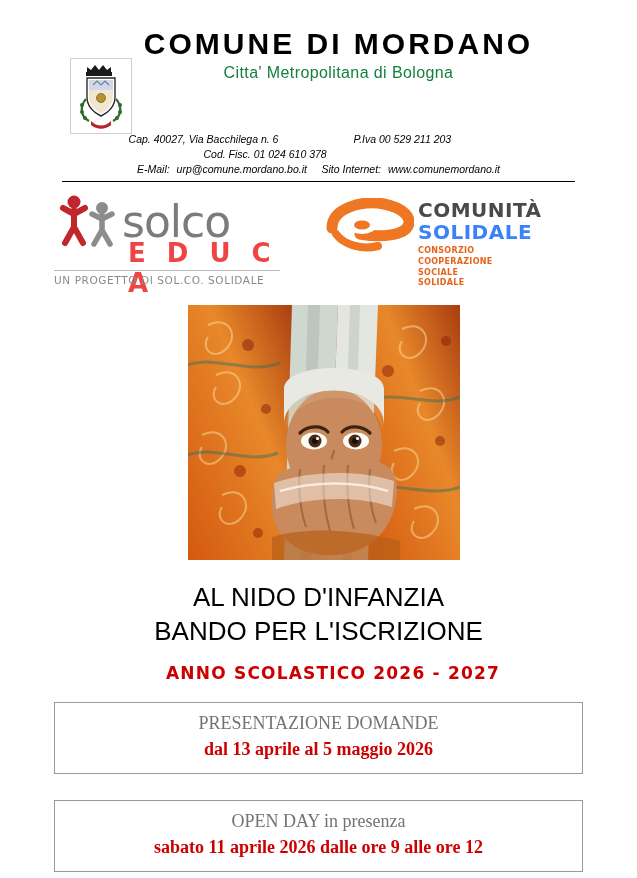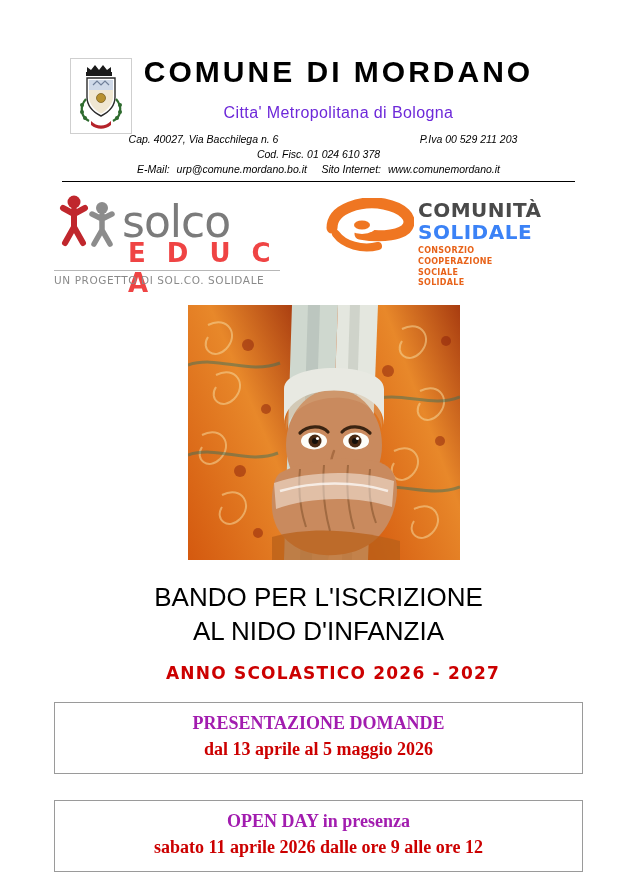--- a/index.html
+++ b/index.html
@@ -16,21 +16,21 @@
     height: 878px;
     background: #ffffff;
     margin: 0 auto;
     overflow: hidden;
     box-sizing: border-box;
   }
 
   
   .header {
     position: relative;
-    padding-top: 56px;
+    padding-top: 28px;
     height: 120px;
     box-sizing: border-box;
   }
   .crest {
     position: absolute;
     left: 70px;
     top: 58px;
     width: 62px;
     height: 76px;
     border: 1px solid #cfcfcf;
@@ -46,22 +46,22 @@
   .comune-title {
     font-family: "Liberation Sans", sans-serif;
     font-size: 30px;
     font-weight: bold;
     letter-spacing: 3px;
     color: #000;
     line-height: 1.05;
   }
   .comune-sub {
     font-size: 16px;
-    color: #6d28d9;
-    margin-top: 16px;
+    color: #15803d;
+    margin-top: 4px;
     letter-spacing: 0.4px;
   }
 
   .contact-block {
     position: absolute;
     left: 0;
     right: 0;
     top: 132px;
     font-size: 10.5px;
     font-style: italic;
@@ -73,21 +73,21 @@
     display: flex;
     justify-content: center;
     line-height: 1.42;
   }
   .contact-left {
     width: 300px;
     text-align: center;
   }
   .contact-right {
     width: 230px;
-    text-align: center;
+    text-align: left;
   }
   .contact-single {
     text-align: center;
     line-height: 1.42;
   }
   .contact-single .email-lbl { margin-right: 4px; }
   .hr-head {
     position: absolute;
     left: 62px;
     right: 62px;
@@ -223,22 +223,22 @@
     box-sizing: border-box;
     text-align: center;
     padding: 9px 6px 11px 6px;
     background: #fff;
   }
   .box1 { top: 702px; }
   .box2 { top: 800px; }
   .box-title {
     font-family: "Liberation Serif", serif;
     font-size: 18px;
-    font-weight: bold;
-    color: #a21caf;
+    font-weight: normal;
+    color: #737373;
     line-height: 1.3;
   }
   .box-date {
     font-family: "Liberation Serif", serif;
     font-size: 18px;
     font-weight: bold;
     color: #cc0000;
     line-height: 1.3;
     margin-top: 3px;
   }
@@ -425,22 +425,22 @@
 
         <path d="M86 178 C120 166 170 164 206 176 L204 202 C168 190 120 192 88 204 Z" fill="#ffffff" opacity="0.45"></path>
         <path d="M92 186 C126 176 168 176 200 186" fill="none" stroke="#ffffff" stroke-width="2.5" opacity="0.7"></path>
 
         <path d="M84 232 C120 222 164 224 212 236 L212 255 L84 255 Z" fill="#b8601a" opacity="0.75"></path>
       </g>
     </svg>
   </div>
 
   <div class="main-title">
+    <div>AL NIDO D'INFANZIA</div>
     <div>BANDO PER L'ISCRIZIONE</div>
-    <div>AL NIDO D'INFANZIA</div>
   </div>
 
   <div class="school-year">ANNO SCOLASTICO 2026 - 2027</div>
 
   <div class="box box1">
     <div class="box-title">PRESENTAZIONE DOMANDE</div>
     <div class="box-date">dal 13 aprile al 5 maggio 2026</div>
   </div>
 
   <div class="box box2">

